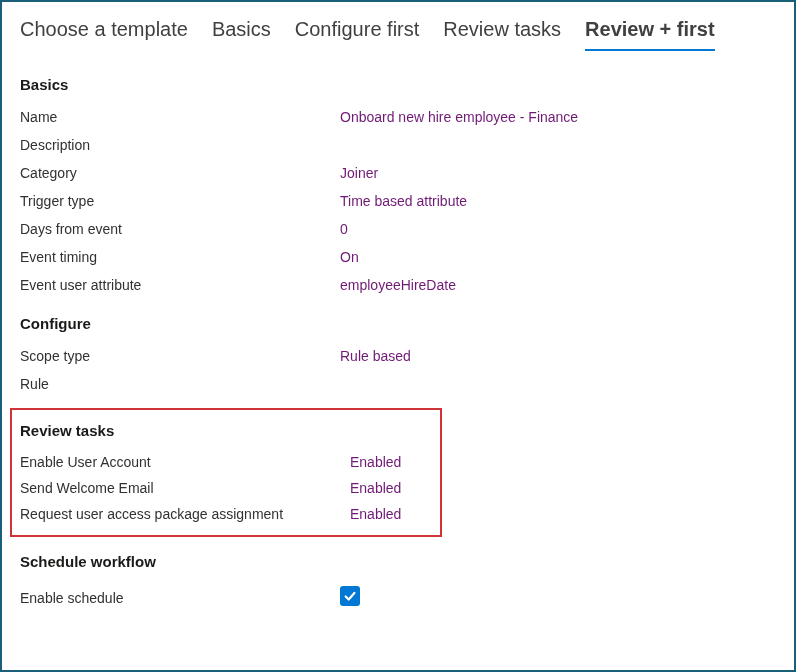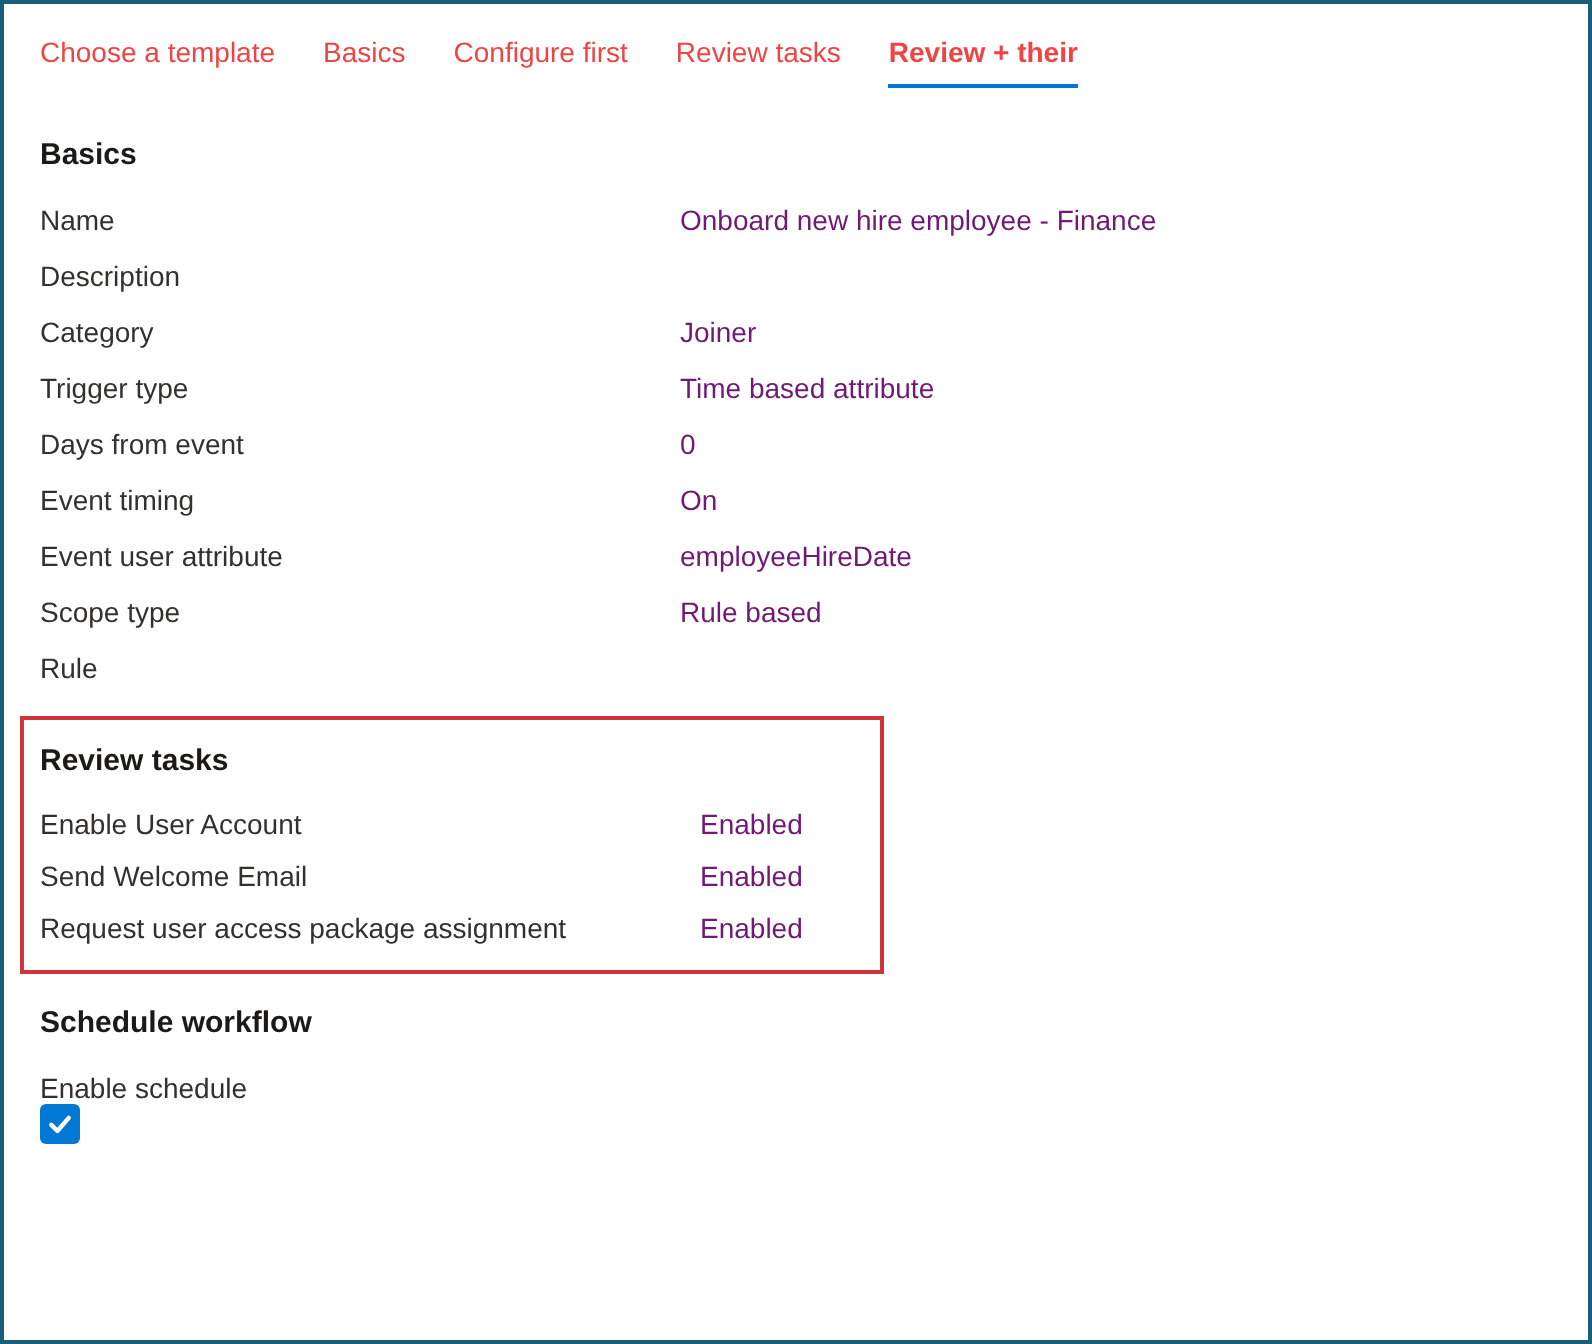--- a/index.html
+++ b/index.html
@@ -16,22 +16,22 @@
     }
     .tabs {
       display: flex;
       gap: 24px;
       padding: 10px 18px 0 18px;
       border-bottom: 1px solid transparent;
     }
     .tab {
       padding: 6px 0 10px 0;
       cursor: pointer;
-      color: #ef4444;
-      font-size: 14px;
+      color: #404040;
+      font-size: 20px;
       position: relative;
     }
     .tab.active {
       font-weight: 600;
     }
     .tab.active::after {
       content: "";
       position: absolute;
       left: 0;
       right: 0;
@@ -70,23 +70,22 @@
       margin-left: -10px;
       padding: 8px 8px 8px 8px;
       margin-top: 10px;
       width: 432px;
     }
     .highlight-box .section-title { margin-top: 4px; }
     .highlight-box .kv-row { padding: 5px 0; }
     .highlight-box .kv-label { width: 330px; }
     .checkbox-row {
       display: flex;
-      align-items: flex-start;
+      align-items: flex-end;
       padding: 6px 0;
-      flex-direction: column;
     }
     .checkbox-row .kv-label { width: 320px; }
     .checkbox {
       width: 20px;
       height: 20px;
       background: #0078d4;
       border-radius: 3px;
       display: flex;
       align-items: center;
       justify-content: center;
@@ -95,21 +94,21 @@
     .checkbox svg { width: 14px; height: 14px; }
   </style>
 </head>
 <body>
 
 <div class="tabs">
   <div class="tab">Choose a template</div>
   <div class="tab">Basics</div>
   <div class="tab">Configure first</div>
   <div class="tab">Review tasks</div>
-  <div class="tab active">Review + their</div>
+  <div class="tab active">Review + first</div>
 </div>
 
 <div class="content">
 
   <div class="section-title first">Basics</div>
   <div class="kv-row">
     <div class="kv-label">Name</div>
     <div class="kv-value">Onboard new hire employee - Finance</div>
   </div>
   <div class="kv-row">
@@ -129,20 +128,21 @@
   </div>
   <div class="kv-row">
     <div class="kv-label">Event timing</div>
     <div class="kv-value">On</div>
   </div>
   <div class="kv-row">
     <div class="kv-label">Event user attribute</div>
     <div class="kv-value">employeeHireDate</div>
   </div>
 
+  <div class="section-title">Configure</div>
   <div class="kv-row">
     <div class="kv-label">Scope type</div>
     <div class="kv-value">Rule based</div>
   </div>
   <div class="kv-row">
     <div class="kv-label">Rule</div>
   </div>
 
   <div class="highlight-box">
     <div class="section-title">Review tasks</div>

